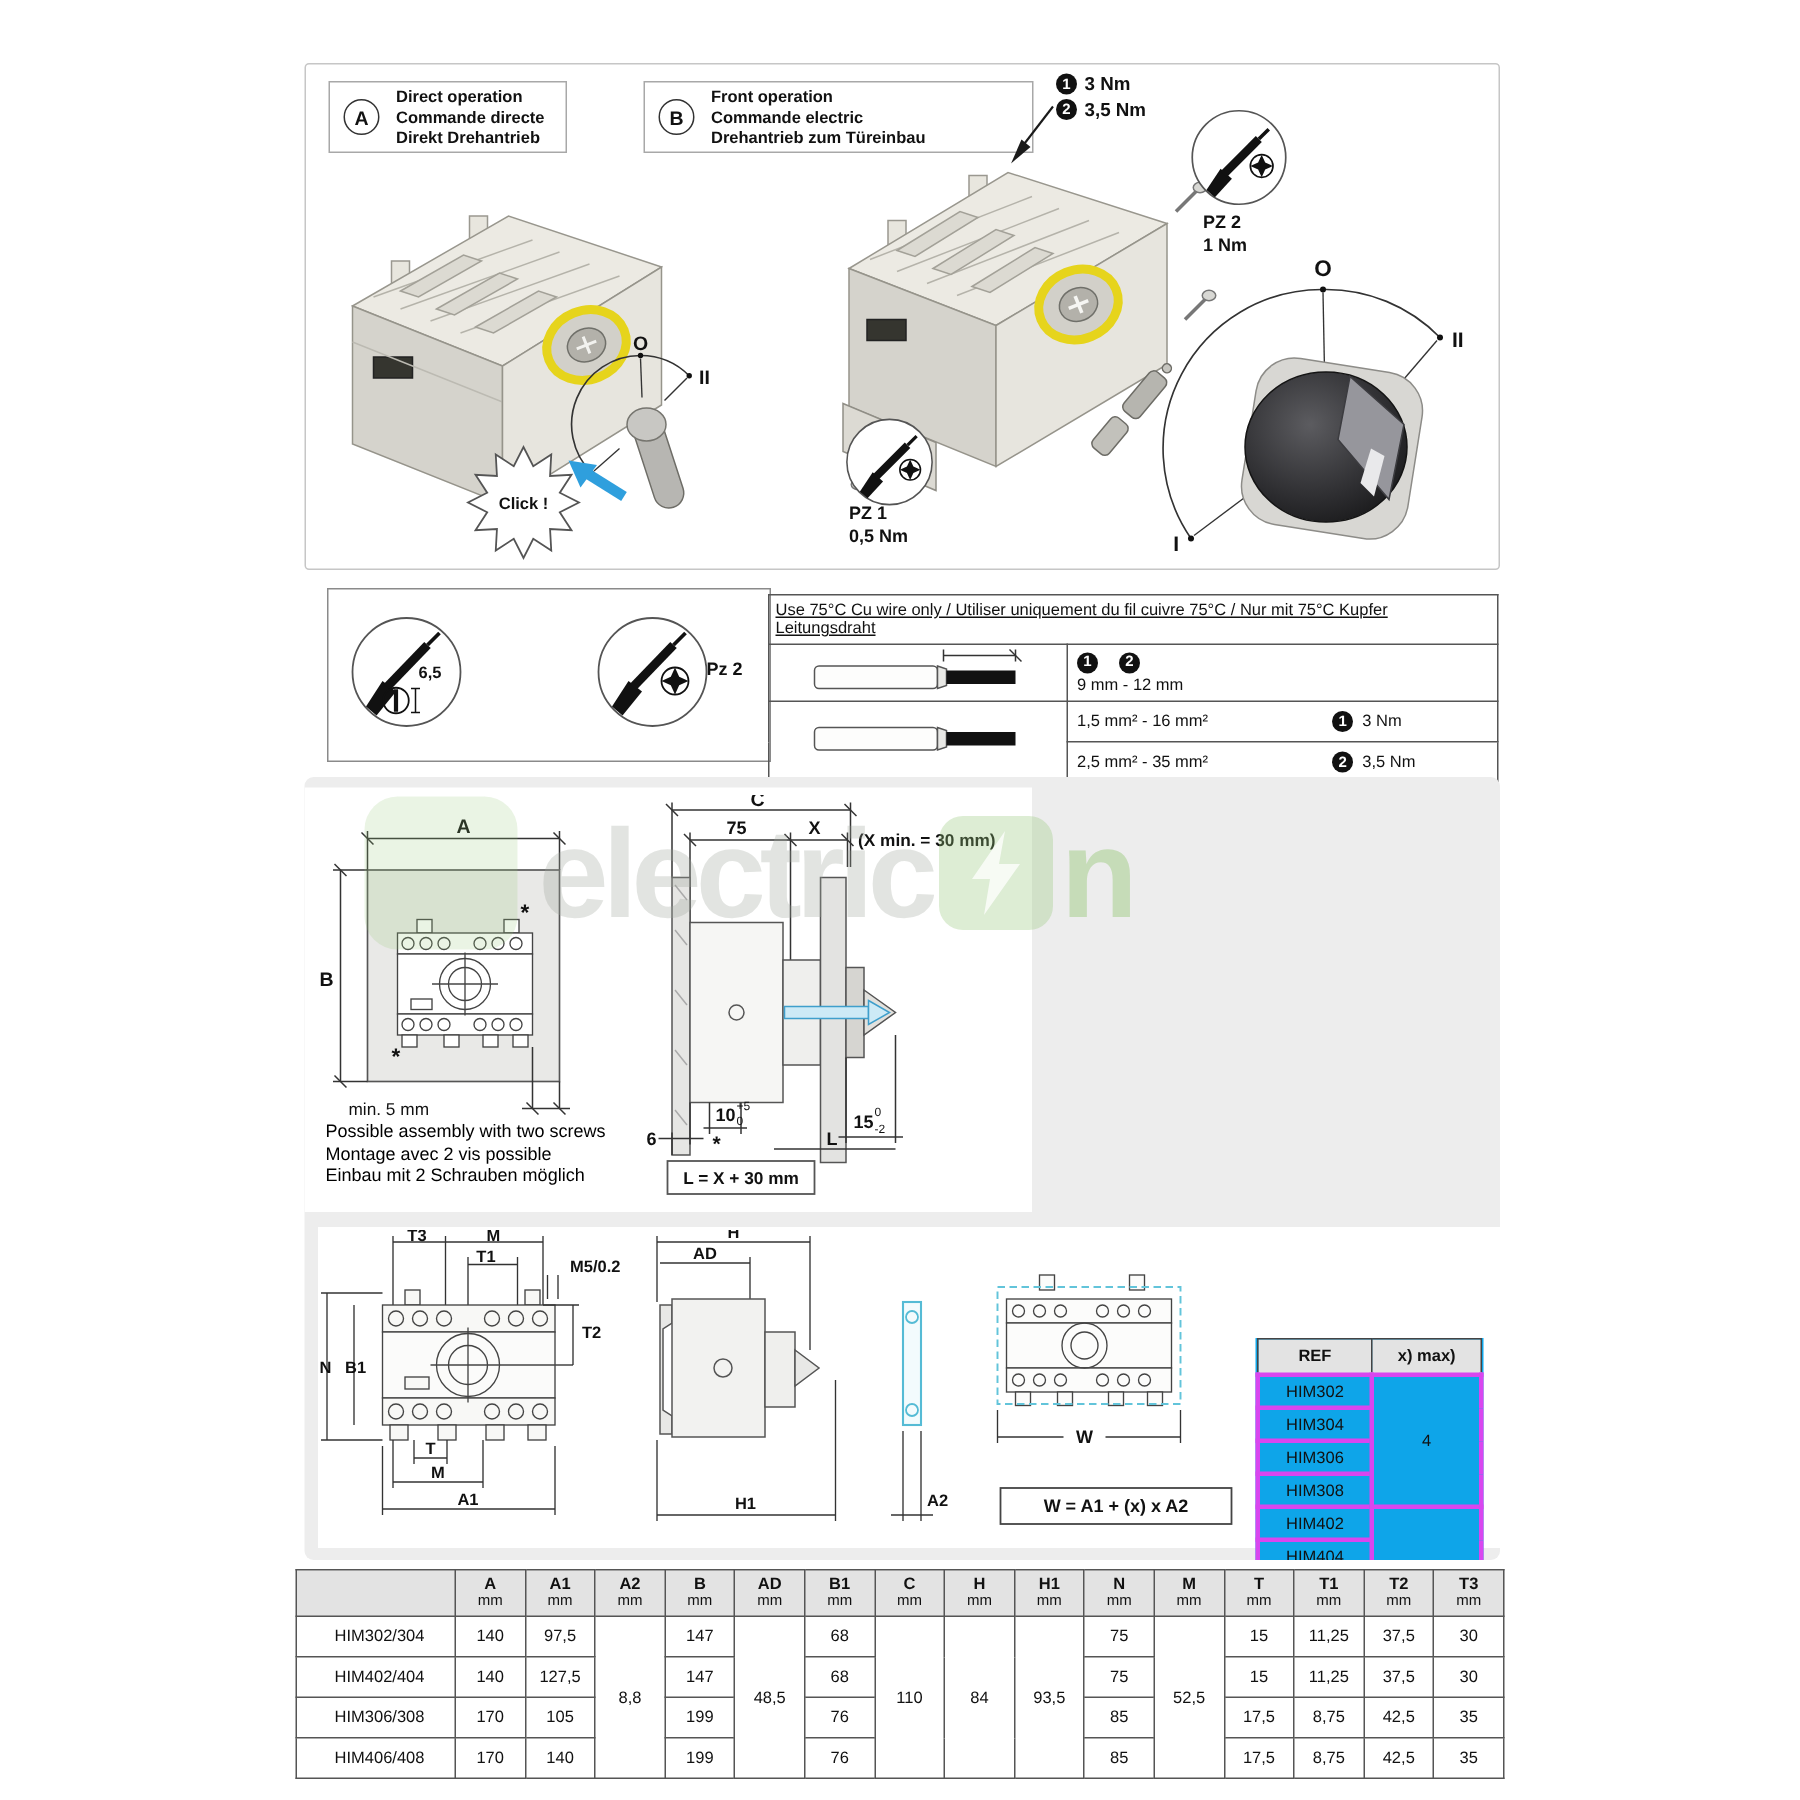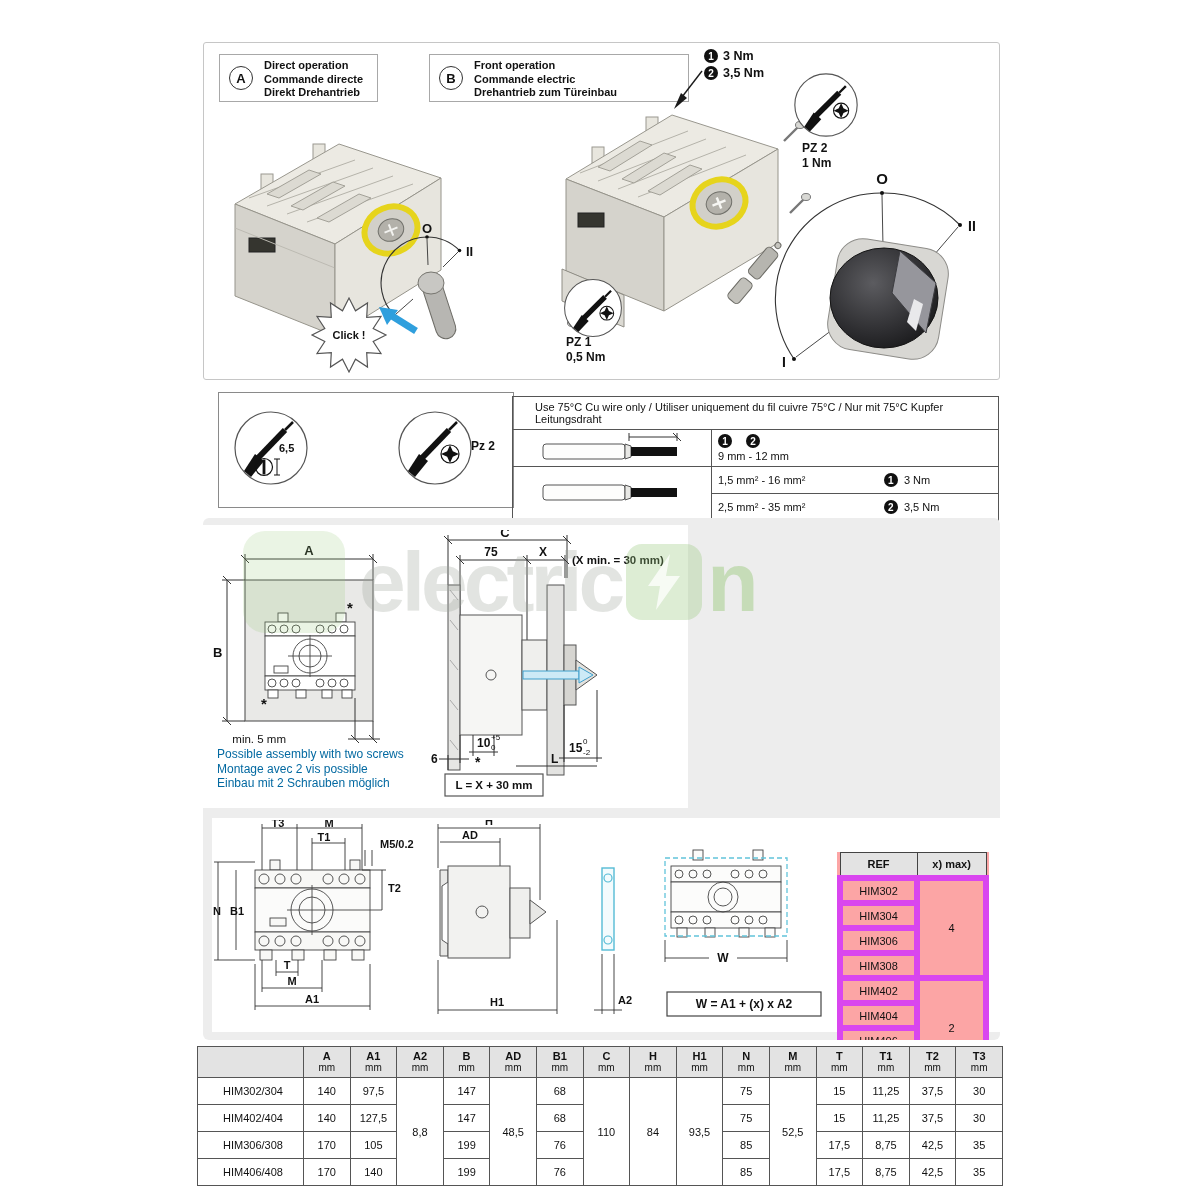--- a/index.html
+++ b/index.html
@@ -16,39 +16,39 @@
   .torque-row{display:flex;align-items:center;gap:5px;}
   .badge{display:inline-flex;width:14px;height:14px;border-radius:50%;background:#111;color:#fff;
       font-size:10px;font-weight:bold;align-items:center;justify-content:center;flex:0 0 auto;}
   .pz-label{font-size:12px;font-weight:bold;line-height:15px;white-space:nowrap;}
   
   .tools-box{left:218px;top:392px;width:294px;height:114px;border:1px solid #8a8a8a;background:#fff;}
   .pz2-size{left:252px;top:46px;font-size:12px;font-weight:bold;}
   .wire-wrap{left:512px;top:396px;width:487px;}
   table.wire{border-collapse:collapse;width:487px;font-size:11px;}
   table.wire td{border:1px solid #555;padding:1px 6px;vertical-align:middle;}
-  table.wire td.hdr{font-size:11px;padding:4px 22px;}
+  table.wire td.hdr{font-size:11px;padding:4px 4px;text-decoration:underline;}
   table.wire td.art{width:186px;text-align:center;}
   table.wire td.notq{border-right:none;}
   table.wire td.tq{border-left:none;white-space:nowrap;}
   .tq-inline{display:inline-flex;align-items:center;gap:6px;font-size:11px;}
   
   .gray-panel{left:203px;top:518px;width:797px;height:522px;background:#ededed;border-radius:6px;overflow:hidden;}
   .white-sub{background:#fff;}
   .wm{pointer-events:none;z-index:6;display:flex;align-items:center;font-weight:bold;letter-spacing:-4px;
       font-size:84px;color:rgba(158,165,155,0.30);}
   .wm-logo{width:102px;height:102px;border-radius:22px;background:rgba(150,200,120,0.20);margin-right:14px;flex:0 0 auto;}
   .wm-o{width:76px;height:76px;border-radius:16px;background:rgba(150,200,120,0.32);margin:0 5px;
       display:inline-flex;align-items:center;justify-content:center;flex:0 0 auto;}
   .wm-n{color:rgba(150,200,120,0.45);}
-  .note{font-size:12px;line-height:14.5px;color:#0369a1;}
+  .note{font-size:12px;line-height:14.5px;color:#000000;}
   
-  table.ref{border-collapse:collapse;width:152px;font-size:11px;background:#fca5a5;border:1.6px solid #333;}
+  table.ref{border-collapse:collapse;width:152px;font-size:11px;background:#0ea5e9;border:1.6px solid #333;margin-top:40px;}
   table.ref th{background:#e3e3e3;border:1px solid #444;font-weight:bold;height:20px;}
-  table.ref td{border:6px solid #d946ef;text-align:center;height:17px;}
+  table.ref td{border:3px solid #d946ef;text-align:center;height:17px;}
   table.ref tr.group-start td{border-top:1.8px solid #333;}
   
   .spec-wrap{left:197px;top:1046px;}
   table.spec{border-collapse:collapse;table-layout:fixed;width:806px;font-size:11px;background:#fff;border:1.8px solid #2e2e2e;}
   table.spec th{background:#e3e3e3;border:1px solid #555;font-weight:bold;padding:3px 0;line-height:12px;}
   table.spec th .unit{font-weight:normal;font-size:10px;}
   table.spec td{border:1px solid #555;text-align:center;height:26px;padding:0;}
   table.spec td.ref{text-align:center;padding-left:5px;}
 </style>
 </head>

